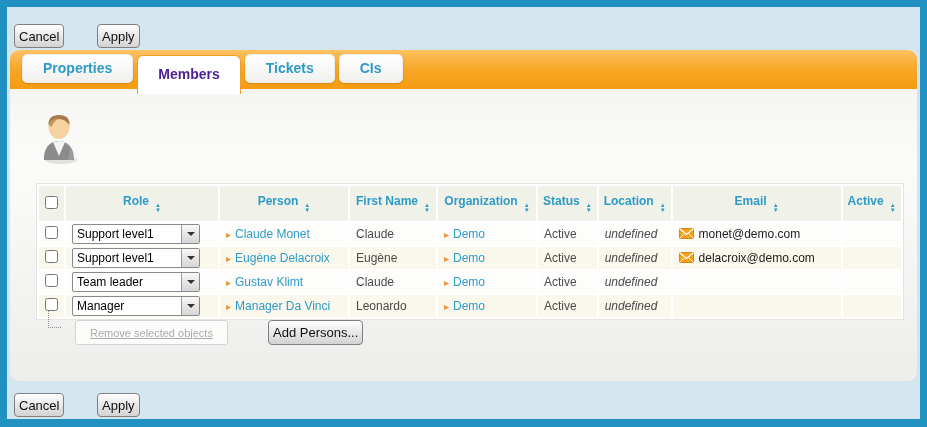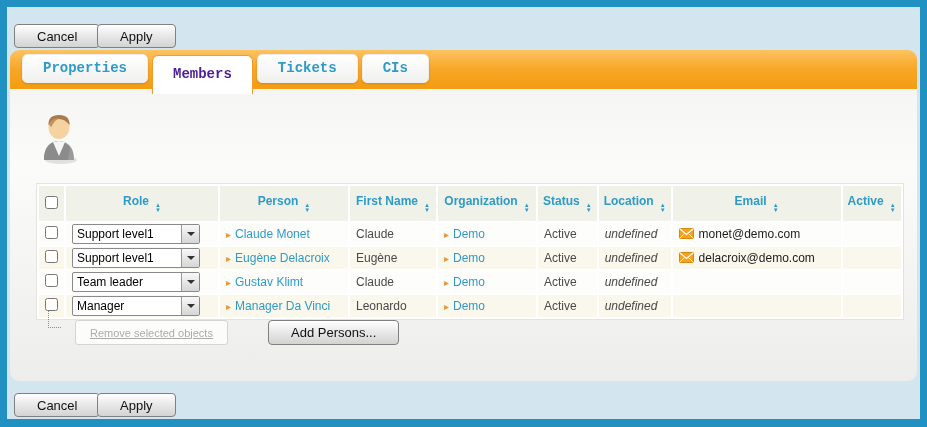--- a/index.html
+++ b/index.html
@@ -3,39 +3,39 @@
 <meta charset="utf-8">
 <style>
   html,body { margin:0; padding:0; }
   body { font-family:"Liberation Sans", sans-serif; }
 
   .frame { position:relative; width:927px; height:427px; background:#2191c1; overflow:hidden; }
   .page  { position:absolute; left:7px; top:7px; width:913px; height:412px; background:#d3e6ef; }
 
   
   .btn {
-    position:absolute; height:22px; padding:0 22px;
+    position:absolute; height:22px; padding:0 4px;
     font-family:"Liberation Sans", sans-serif; font-size:13px; color:#111;
     background:linear-gradient(#ffffff,#eaeaea 45%,#d3d3d3);
     border:1px solid #808080; border-radius:4px;
     box-shadow: inset 0 1px 0 #ffffff;
     display:flex; align-items:center; justify-content:center;
     cursor:pointer; white-space:nowrap;
   }
 
   
   .panel {
     position:absolute; left:3px; top:43px; width:907px; height:331px;
     border-radius:9px;
     background:linear-gradient(#f2f2f1, #fbfbfa 35%, #ededec);
   }
   .tabbar {
     position:relative; height:39px; border-radius:9px 9px 0 0;
     background:linear-gradient(#fdc261, #f7a626 50%, #f49c12);
-    display:flex; align-items:flex-end; padding-left:12px;font-family:Liberation Mono, monospace;
+    display:flex; align-items:flex-end; padding-left:12px;
   }
   .tab {
     height:27px; line-height:27px; margin:0 4px 6px 0; padding:0 20px;
     background:linear-gradient(#ffffff,#f0f0ef);
     border:1px solid #ededed; border-radius:5px;
     color:#2e9bc6; font-weight:bold; font-size:14px;
     box-shadow:0 1px 2px rgba(120,70,0,.25); cursor:pointer; white-space:nowrap;
   }
   .tab.active {
     height:38px; line-height:36px; margin-bottom:-5px;

